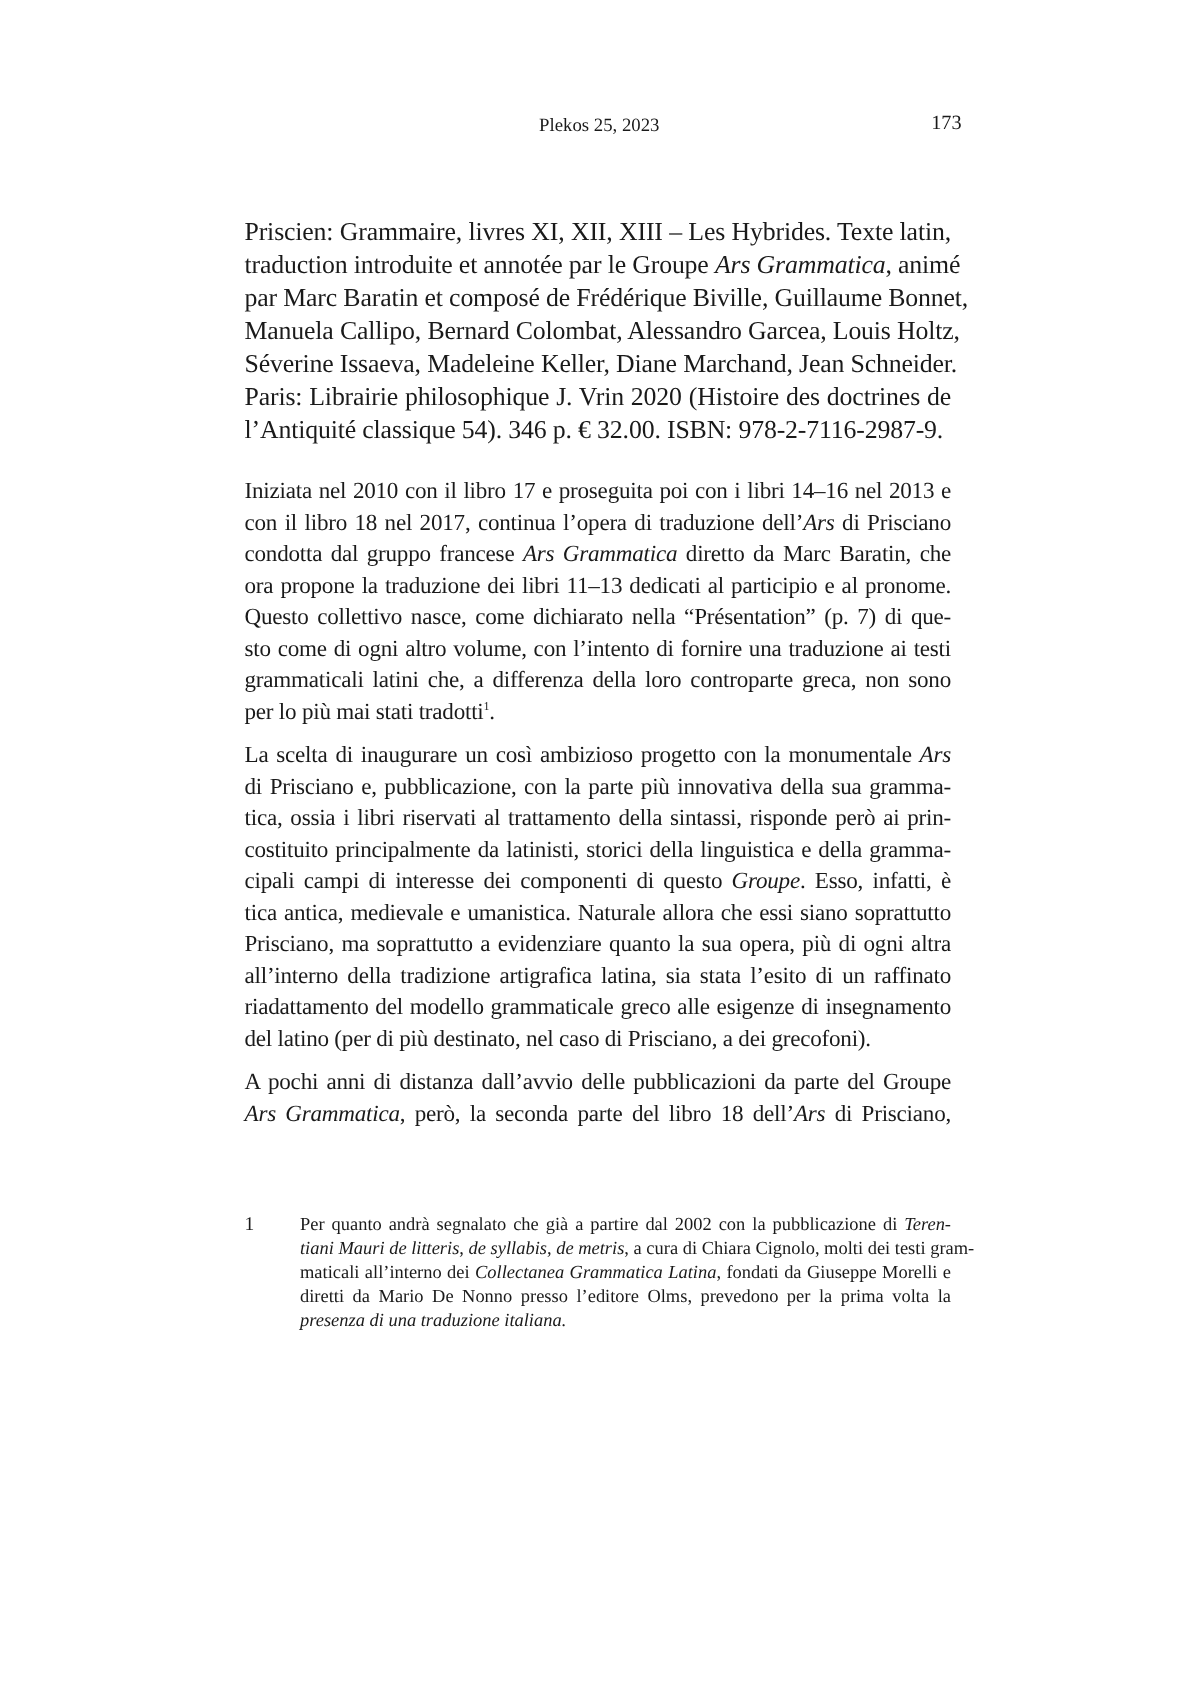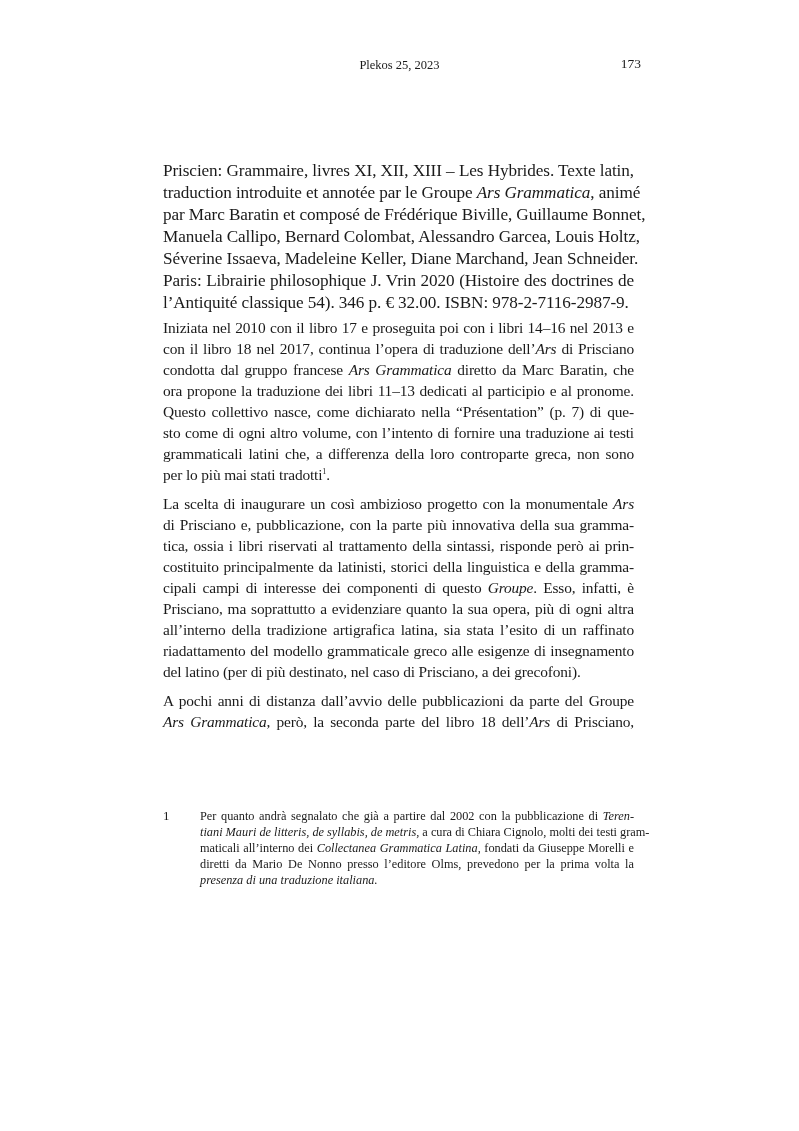--- a/index.html
+++ b/index.html
@@ -10,21 +10,21 @@
     body {
       width: 799px;
       height: 1131px;
       position: relative;
       overflow: hidden;
       font-family: "Liberation Serif", "DejaVu Serif", serif;
       color: #1a1a1a;
     }
     .running-head {
       position: absolute;
-      top: 56px;
+      top: 74px;
       left: 0;
       width: 799px;
       height: 20px;
     }
     .journal-name {
       position: absolute;
       left: 0;
       width: 799px;
       text-align: center;
       font-size: 12.5px;
@@ -40,21 +40,20 @@
       position: absolute;
       left: 163px;
       width: 471px;
     }
     .review-header {
       top: 144px;
       font-size: 17.2px;
       line-height: 22px;
       text-align: justify;
       letter-spacing: -0.1px;
-      margin-top: 16px;
     }
     .body-text {
       top: 317px;
       font-size: 15.4px;
       line-height: 21px;
       letter-spacing: -0.15px;
     }
     .body-text p {
       margin: 0 0 8px 0;
       text-align: justify;
@@ -134,20 +133,21 @@
       <span class="line"><span>sto come di ogni altro volume, con l’intento di fornire una traduzione ai testi</span></span>
       <span class="line"><span>grammaticali latini che, a differenza della loro controparte greca, non sono</span></span>
       <span class="line last"><span>per lo più mai stati tradotti</span><sup>1</sup><span>.</span></span>
     </p>
     <p>
       <span class="line"><span>La scelta di inaugurare un così ambizioso progetto con la monumentale </span><em>Ars</em></span>
       <span class="line"><span>di Prisciano e, pubblicazione, con la parte più innovativa della sua gramma-</span></span>
       <span class="line"><span>tica, ossia i libri riservati al trattamento della sintassi, risponde però ai prin-</span></span>
       <span class="line"><span>costituito principalmente da latinisti, storici della linguistica e della gramma-</span></span>
       <span class="line"><span>cipali campi di interesse dei componenti di questo </span><em>Groupe</em><span>. Esso, infatti, è</span></span>
+      <span class="line"><span>tica antica, medievale e umanistica. Naturale allora che essi siano soprattutto</span></span>
       <span class="line"><span>Prisciano, ma soprattutto a evidenziare quanto la sua opera, più di ogni altra</span></span>
       <span class="line"><span>all’interno della tradizione artigrafica latina, sia stata l’esito di un raffinato</span></span>
       <span class="line"><span>riadattamento del modello grammaticale greco alle esigenze di insegnamento</span></span>
       <span class="line last"><span>del latino (per di più destinato, nel caso di Prisciano, a dei grecofoni).</span></span>
     </p>
     <p>
       <span class="line"><span>A pochi anni di distanza dall’avvio delle pubblicazioni da parte del Groupe</span></span>
       <span class="line"><em>Ars Grammatica</em><span>, però, la seconda parte del libro 18 dell’</span><em>Ars</em><span> di Prisciano,</span></span>
     </p>
   </article>

